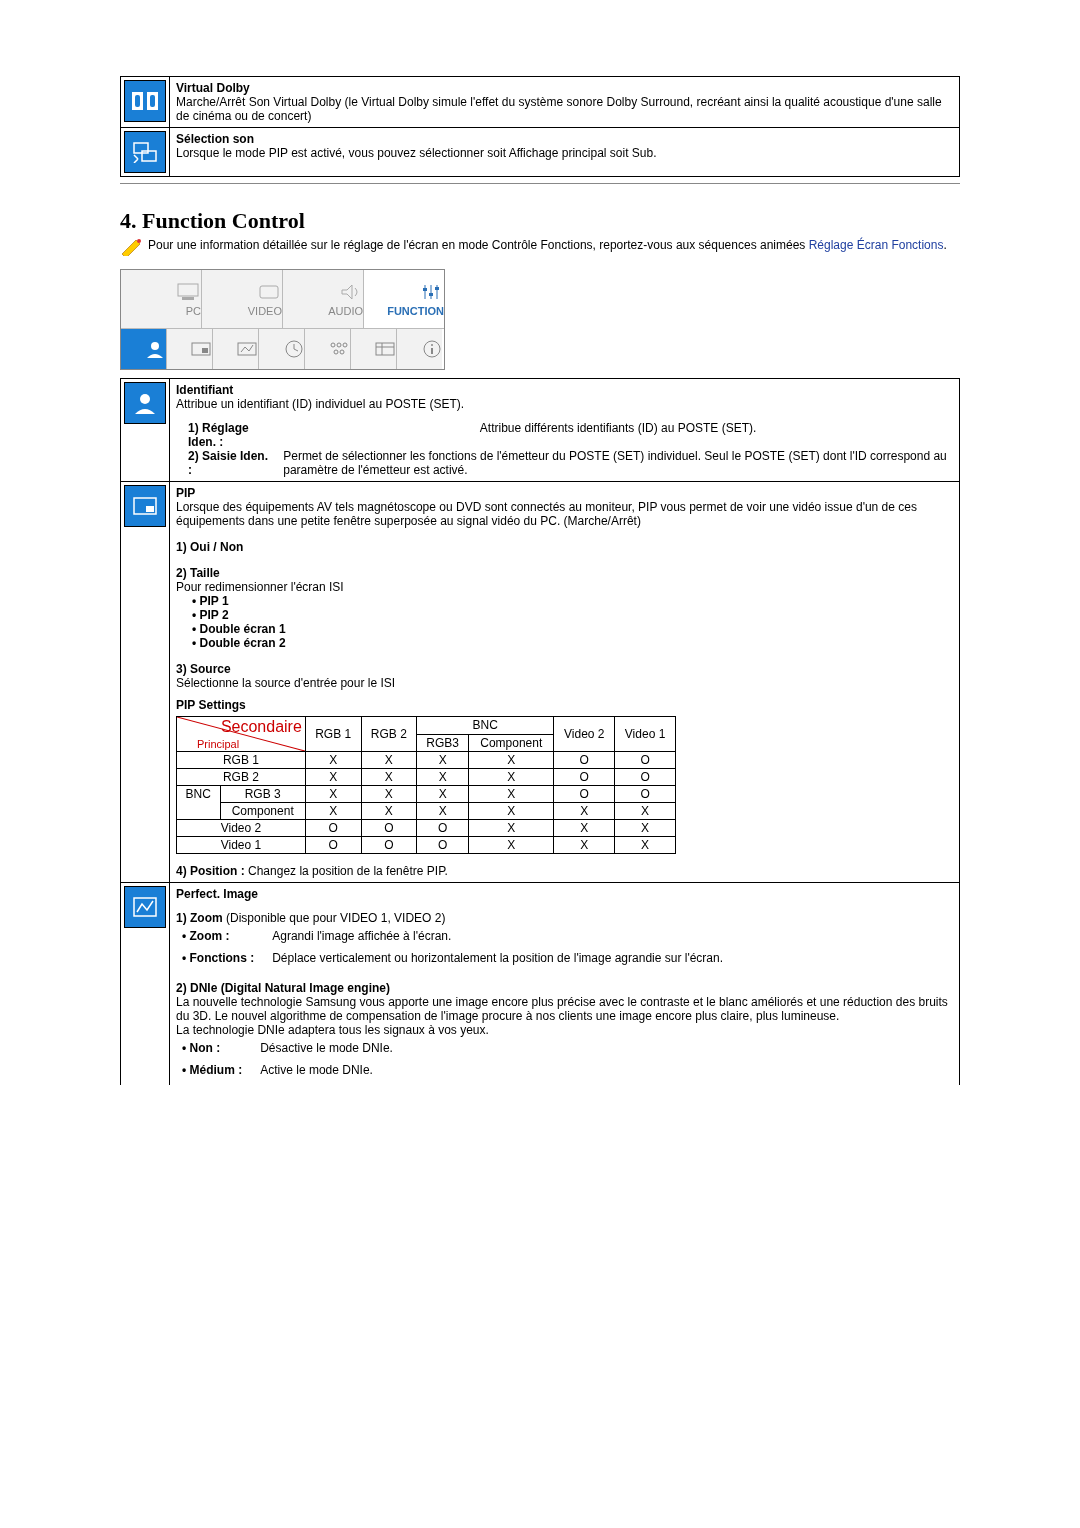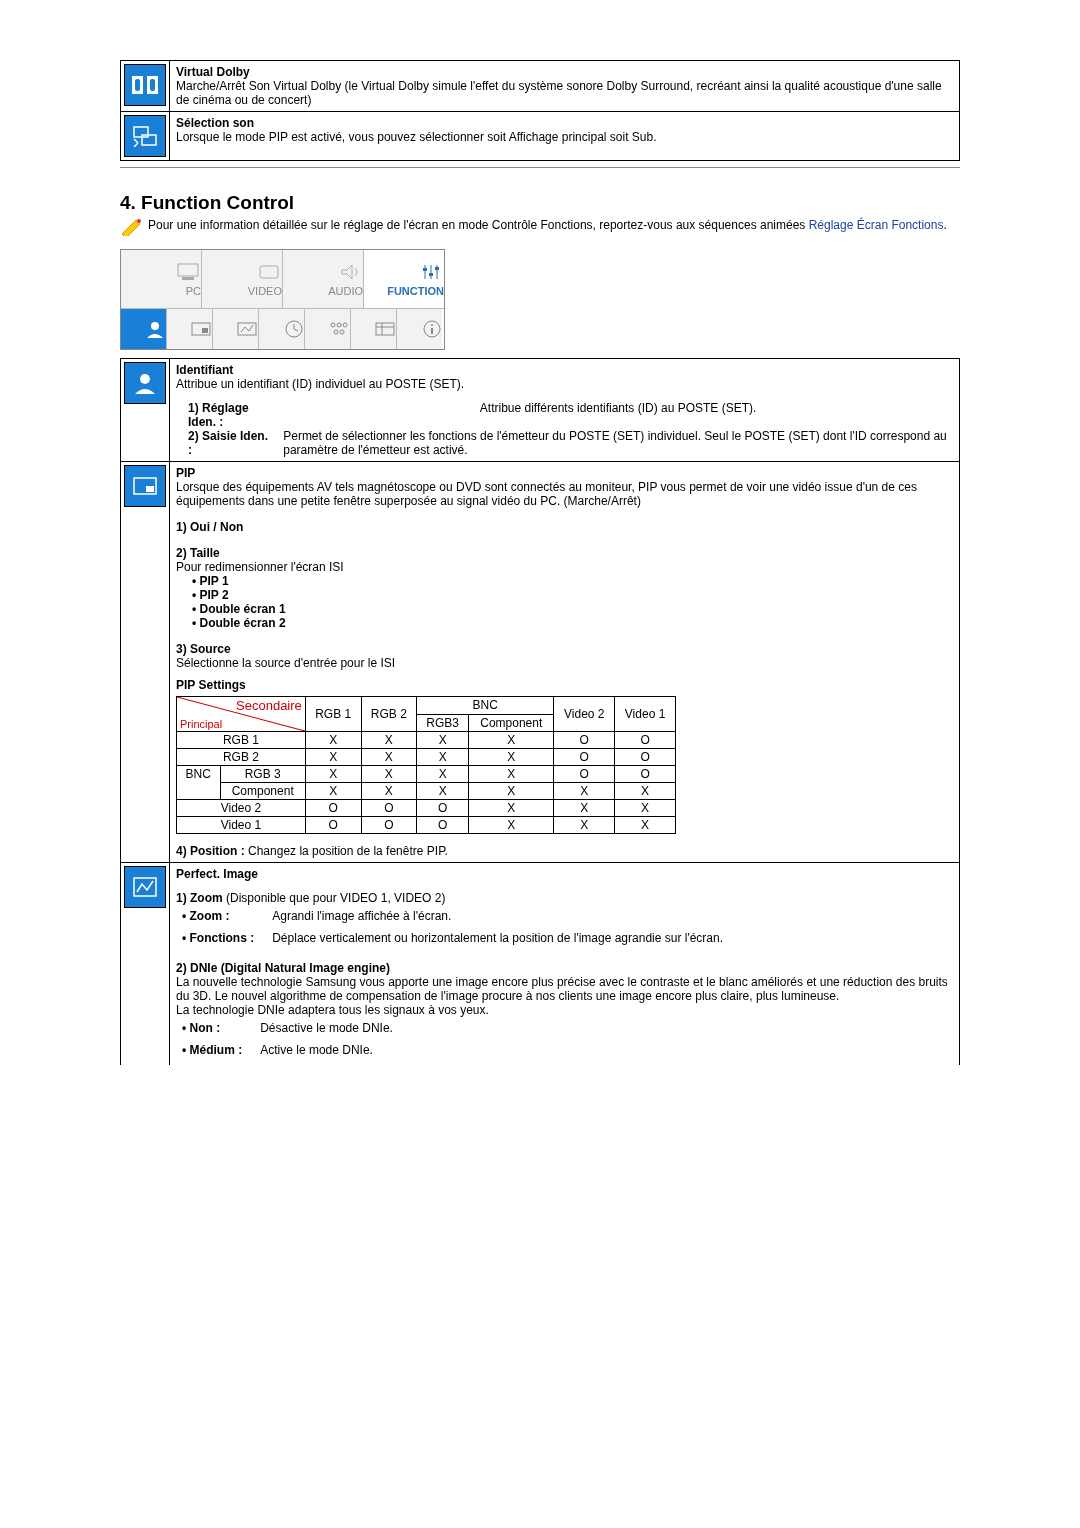--- a/index.html
+++ b/index.html
@@ -5,21 +5,21 @@
   body {
     font-family: Arial, Helvetica, sans-serif;
     font-size: 12px;
     color: #000;
     background: #fff;
     margin: 0;
     padding: 0;
   }
   .page {
     width: 840px;
-    margin: 0 auto;
+    margin: 16px auto;
     padding: 60px 30px;
     position: relative;
   }
   .icon-box {
     width: 40px;
     height: 40px;
     background: #1a7fd6;
     display: flex;
     align-items: center;
     justify-content: center;
@@ -37,23 +37,24 @@
   }
   table.desc td.iconcell {
     width: 42px;
     padding: 3px;
     text-align: center;
     vertical-align: top;
   }
   .bold { font-weight: bold; }
   .top-icon { text-align:center; margin: 20px 0 40px; }
   h2.section {
-    font-size: 19px;
+    font-size: 22px;
     font-weight: bold;
     margin: 0 0 4px 0;
+    font-family: Liberation Serif, serif;
   }
   .intro-row { display:flex; align-items:flex-start; margin-bottom:6px;}
   .intro-row .tip-icon { width:22px; flex:none; margin-right:6px;}
   .link { color:#2040a0; }
   .tabstrip {
     border:1px solid #888;
     display:inline-block;
     margin-top:4px;
     margin-bottom:4px;
   }
@@ -76,22 +77,22 @@
     width: 500px;
   }
   table.pip th, table.pip td {
     border:1px solid #000;
     padding: 1px 6px;
     text-align:center;
     font-weight:normal;
   }
   .diag-cell { position:relative; padding:0 !important; width:76px; height:34px;}
   .diag-cell svg{position:absolute;top:0;left:0;}
-  .diag-sec{position:absolute; top:1px; right:3px; color:#c00; font-size:13px;}
-  .diag-pri{position:absolute; bottom:1px; left:3px; color:#c00; font-size:11px;}
+  .diag-sec{position:absolute; top:1px; right:3px; color:#c00; font-size:16px;}
+  .diag-pri{position:absolute; bottom:1px; left:20px; color:#c00; font-size:11px;}
   .indent { padding-left:16px;}
   td.nocell{border:none !important;}
 </style>
 </head>
 <body>
 
 <div class="page">
 
   
   <table class="desc">

